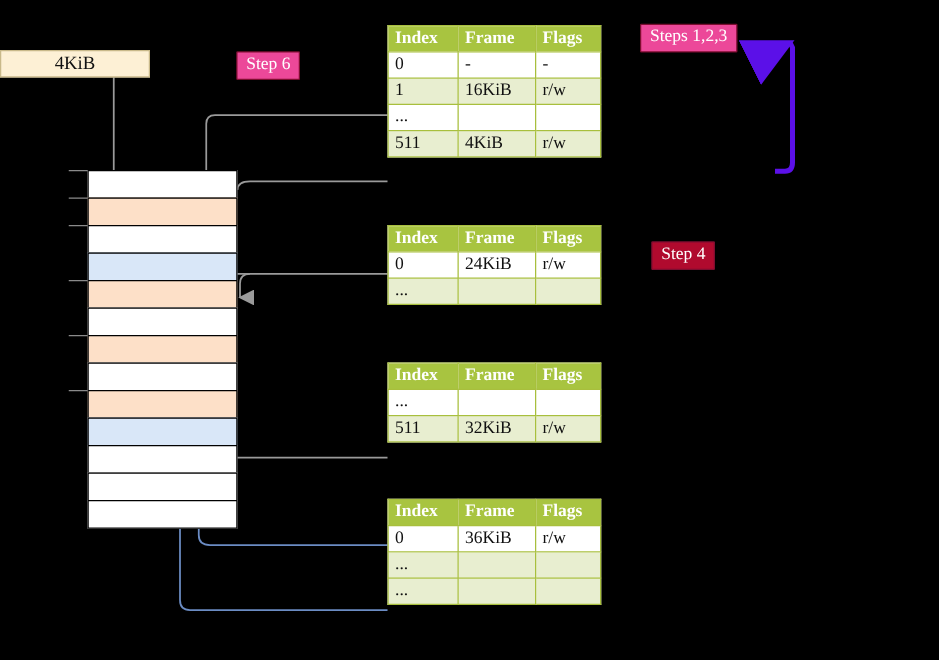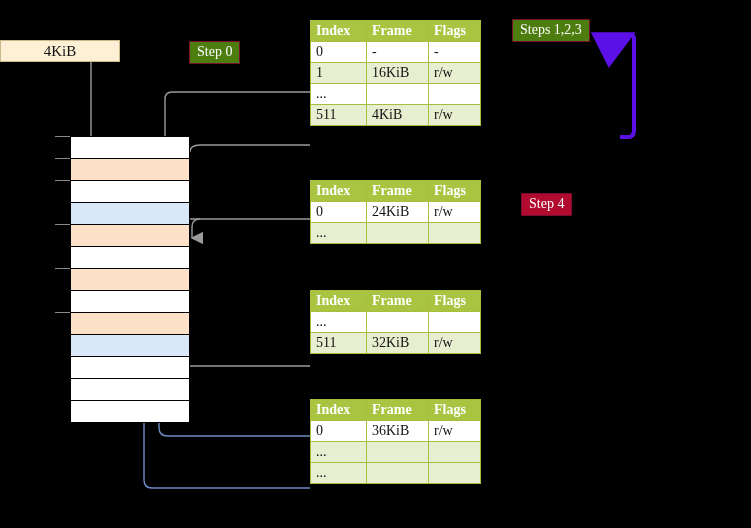--- a/index.html
+++ b/index.html
@@ -28,21 +28,21 @@
   .badge{
     position:absolute;
     color:#ffffff;
     font-size:14px;
     line-height:18px;
     padding:1px 7px 2px 7px;
     box-sizing:border-box;
     white-space:nowrap;
     border-radius:1px;
   }
-  .badge.crimson{background:#4d7c0f;border:1px solid #7d0d30;}
+  .badge.crimson{background:#ec4899;border:1px solid #7d0d30;}
   .badge.crimson2{background:#b00a2e;border:1px solid #7d0d30;margin-top:35px;}
   .badge.violet{background:#5b10e8;border:1px solid #4a0cc0;}
 
   
   .ptable{
     position:absolute;
     border-collapse:collapse;
     font-size:14px;
     background:#ffffff;
     table-layout:fixed;
@@ -141,21 +141,21 @@
       <div class="memrow m-white" style="top: 110px; width: 120px; height: 23px;"></div>
       <div class="memrow m-orange" style="top: 132px; width: 120px; height: 23px;"></div>
       <div class="memrow m-white" style="top: 154px; width: 120px; height: 23px;"></div>
       <div class="memrow m-orange" style="top: 176px; width: 120px; height: 23px;"></div>
       <div class="memrow m-blue" style="top: 198px; width: 120px; height: 23px;"></div>
       <div class="memrow m-white" style="top: 220px; width: 120px; height: 23px;"></div>
       <div class="memrow m-white" style="top: 242px; width: 120px; height: 23px;"></div>
       <div class="memrow m-white" style="top: 264px; width: 120px; height: 23px;"></div>
     </div>
 
-  <div class="badge crimson" style="left:189px;top:41px;"><span>Step 0</span></div>
+  <div class="badge crimson" style="left:189px;top:41px;"><span>Step 6</span></div>
 
   <div class="badge crimson" style="left:512px;top:19px;"><span>Steps 1,2,3</span></div>
 
 
   <div class="badge crimson2" style="left:521px;top:158px;"><span>Step 4</span></div>
 
   <div id="tables-host">
       <table class="ptable" style="left: 310px; top: 20px;">
         <colgroup>
           <col class="c-index">

